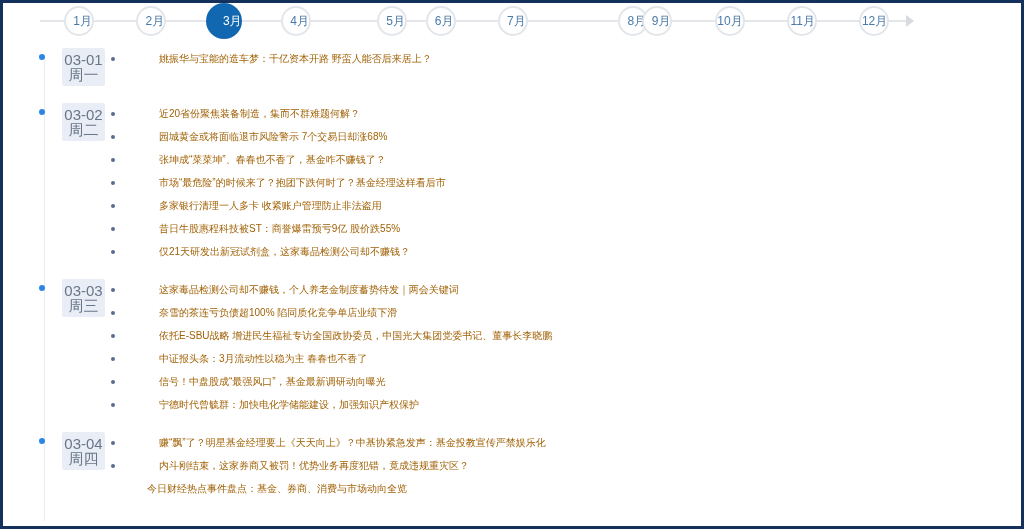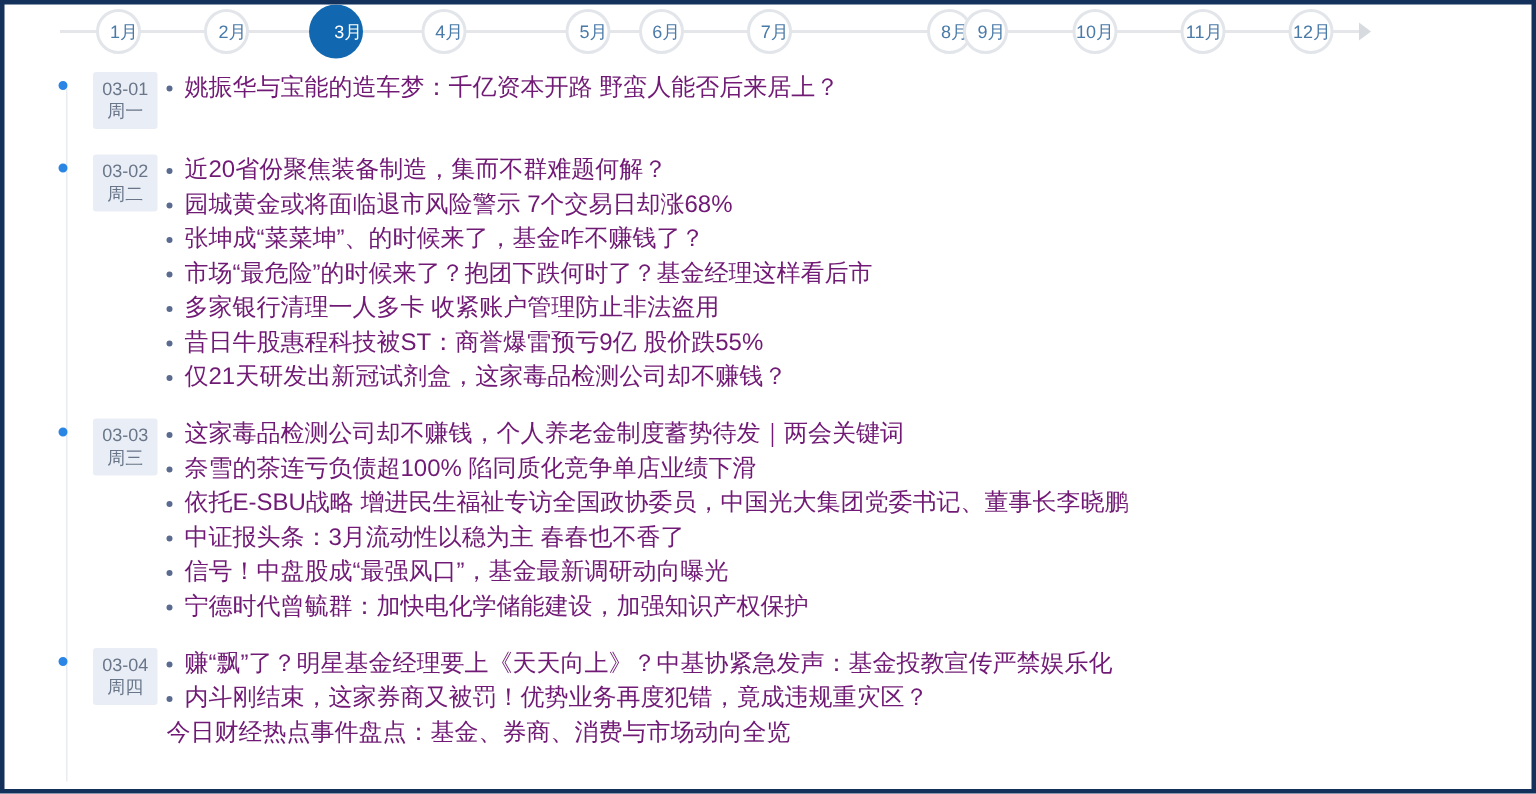--- a/index.html
+++ b/index.html
@@ -36,31 +36,31 @@
     width:1px; background:#e9ebf0;
   }
   .group { position:relative; margin-bottom:15px; min-height:40px; }
   .marker {
     position:absolute; left:36px; top:6px; width:5px; height:5px;
     border:3px solid #2b85e4; border-radius:50%; background:#ffffff; z-index:2;
   }
   .badge {
     position:absolute; left:59px; top:0; width:43px; padding:4px 0;
     background:#e9eef6; border-radius:2px; text-align:center;
-    color:#697689; font-size:12px; line-height:15px;
+    color:#697689; font-size:15px; line-height:15px;
   }
   .items { padding-left:108px; }
   .row { display:flex; align-items:flex-start; height:23px; }
   .bullet {
     flex:0 0 4px; width:4px; height:4px; border-radius:50%;
     background:#5a6b8f; margin:9px 8px 0 0;
   }
   .headline {
-    font-size:16px; line-height:22px; color:#701a75; text-decoration:none;
-    white-space:nowrap; cursor:pointer;
+    font-size:10px; line-height:22px; color:#a16207; text-decoration:none;
+    white-space:nowrap; cursor:pointer;margin-left:36px;
   }
 </style>
 </head>
 <body>
 
 <div class="page">
 
   <div class="month-timeline">
     <div class="tl-line"></div>
     <div class="tl-arrow"></div>
@@ -104,21 +104,21 @@
           <div class="row">
             <span class="bullet"></span>
             <a class="headline">近20省份聚焦装备制造，集而不群难题何解？</a>
           </div>
           <div class="row">
             <span class="bullet"></span>
             <a class="headline">园城黄金或将面临退市风险警示 7个交易日却涨68%</a>
           </div>
           <div class="row">
             <span class="bullet"></span>
-            <a class="headline">张坤成“菜菜坤”、的时候来了，基金咋不赚钱了？</a>
+            <a class="headline">张坤成“菜菜坤”、春春也不香了，基金咋不赚钱了？</a>
           </div>
           <div class="row">
             <span class="bullet"></span>
             <a class="headline">市场“最危险”的时候来了？抱团下跌何时了？基金经理这样看后市</a>
           </div>
           <div class="row">
             <span class="bullet"></span>
             <a class="headline">多家银行清理一人多卡 收紧账户管理防止非法盗用</a>
           </div>
           <div class="row">

